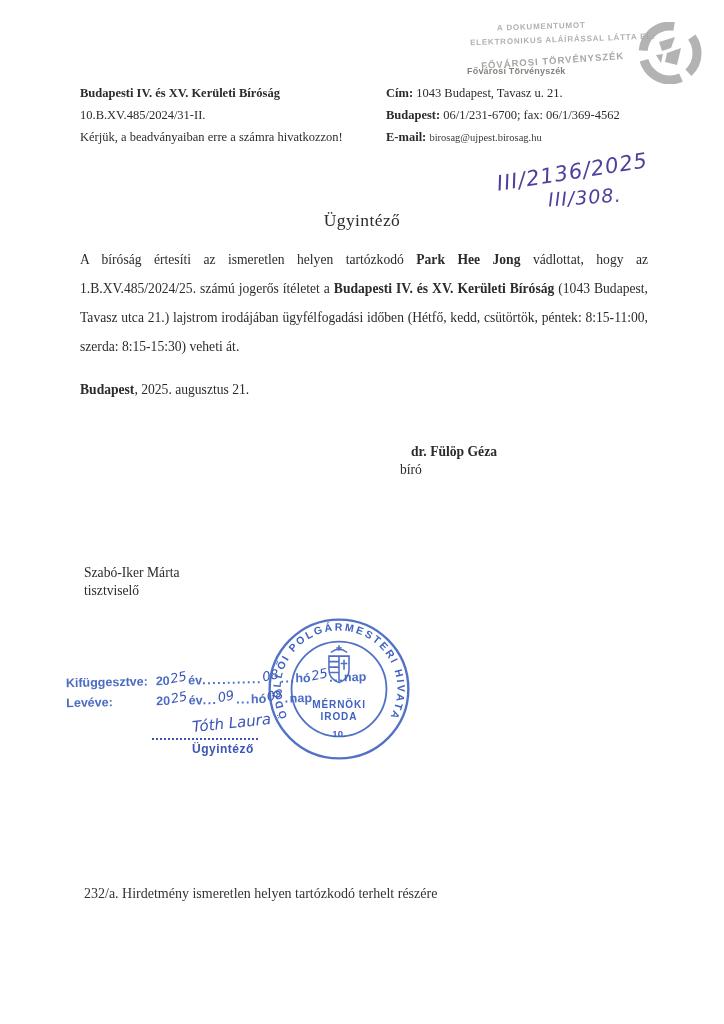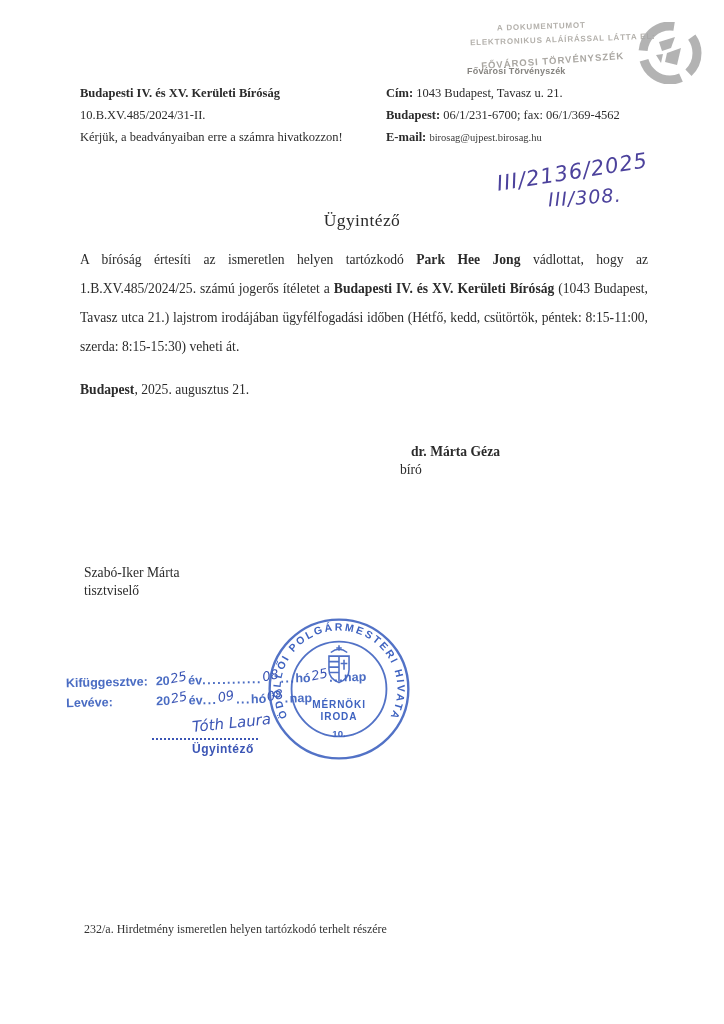--- a/index.html
+++ b/index.html
@@ -49,21 +49,21 @@
   .hw-num{font-family:"DejaVu Sans",sans-serif;font-style:italic;font-weight:400;
     color:#3b55b5;font-size:13px;display:inline-block;
     transform:rotate(-10deg) translateY(-3px);margin:0 1px;}
   .post-wrap{transform:rotate(-1.2deg);}
   .sig-hand{font-family:"DejaVu Sans",sans-serif;font-style:italic;
     color:#3b55b5;font-size:15px;transform:rotate(-6deg);white-space:nowrap;}
   .sig-dotline{width:106px;border-bottom:2px dotted #3b55b5;height:0;}
   .sig-role{font-family:"Liberation Sans",sans-serif;color:#3b55b5;
     font-size:12px;font-weight:700;letter-spacing:.5px;text-align:center;}
 
-  .footer{font-size:12px;color:#333;margin-top:36px;}
+  .footer{font-size:14px;color:#333;}
 </style>
 </head>
 <body>
 
 <div class="page">
 
   <div class="abs esign-line" style="left:497px;top:22px;">A DOKUMENTUMOT</div>
   <div class="abs esign-line" style="left:470px;top:35px;">ELEKTRONIKUS ALÁÍRÁSSAL LÁTTA EL:</div>
   <div class="abs court-caps" style="left:481px;top:55px;">FŐVÁROSI TÖRVÉNYSZÉK</div>
   <div class="abs court-small" style="left:467px;top:66px;">Fővárosi Törvényszék</div>
@@ -98,21 +98,21 @@
 
   <div class="abs title" style="left:0;top:210px;">Ügyintéző</div>
 
   <p class="abs body-par" style="left:80px;top:245px;margin:0;"><span>A bíróság értesíti az ismeretlen helyen tartózkodó </span><span class="bold">Park Hee Jong</span><span> vádlottat, hogy az </span><span class="uline">1.B.XV.485/2024/25. számú jogerős ítéletet</span><span> a </span><span class="bold">Budapesti IV. és XV. Kerületi Bíróság</span><span> (1043 Budapest, Tavasz utca 21.) lajstrom irodájában ügyfélfogadási időben (Hétfő, kedd, csütörtök, péntek: 8:15-11:00, szerda: 8:15-15:30) veheti át.</span></p>
 
   <div class="abs date-line" style="left:80px;top:382px;">
     <b>Budapest</b><span>, 2025. augusztus 21.</span>
   </div>
 
   <div class="abs sig-block" style="left:400px;top:443px;">
-    <div style="padding-left:11px;"><b>dr. Márta Géza</b></div>
+    <div style="padding-left:11px;"><b>dr. Fülöp Géza</b></div>
     <div>bíró</div>
   </div>
 
   <div class="abs sig-block" style="left:84px;top:564px;">
     <div>Szabó-Iker Márta</div>
     <div>tisztviselő</div>
   </div>
 
   <div class="abs post-wrap" style="left:66px;top:672px;">
     <div class="post-row blue-print">

